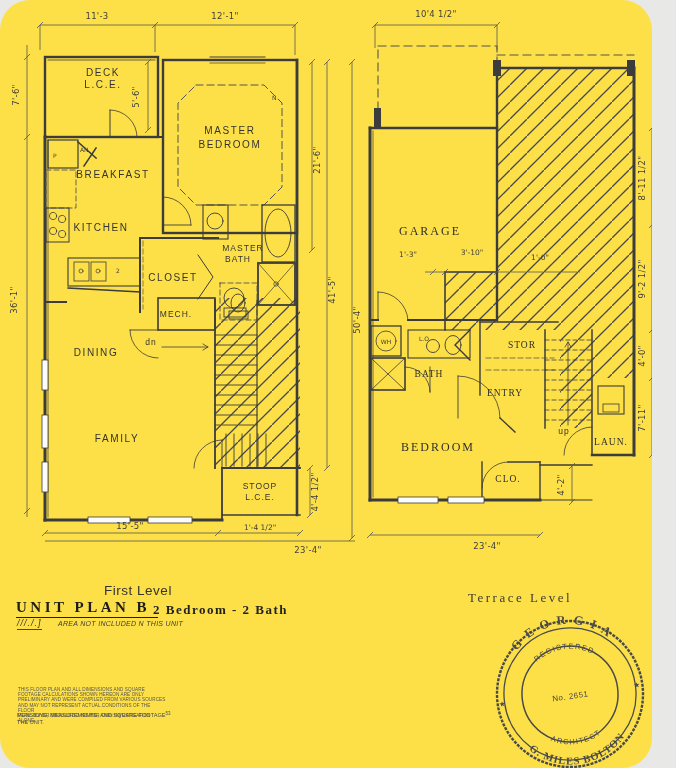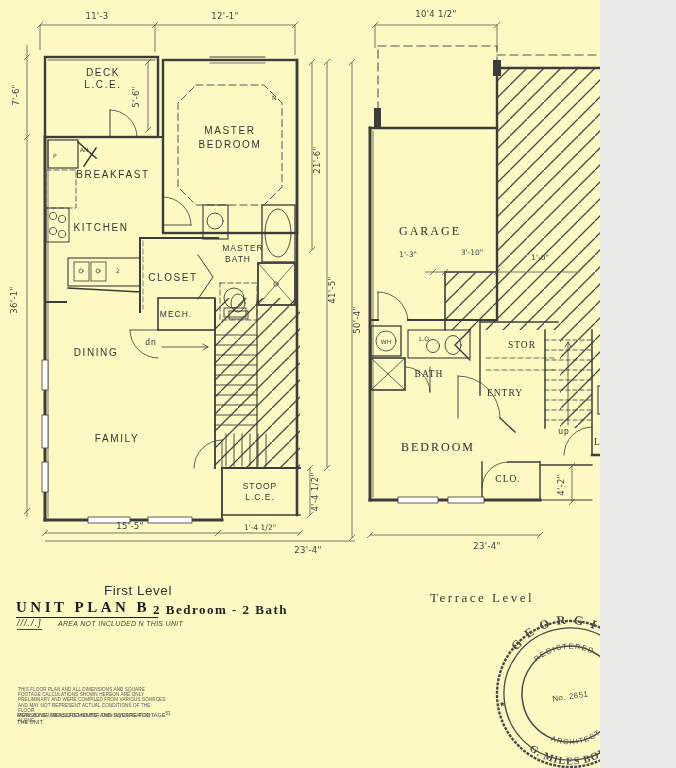--- a/index.html
+++ b/index.html
@@ -1,36 +1,36 @@
 <!DOCTYPE html>
 <html><head>
 <meta charset="utf-8">
 <style>
   html,body{margin:0;padding:0;background:#e8e8e6;}
   .canvas{
-    position:relative;width:600px;height:768px;background:#fef9c3;
-    font-family:"Liberation Sans",sans-serif;color:#3c3c3c;overflow:hidden;
+    position:relative;width:652px;height:768px;background:#fde047;
+    font-family:"Liberation Sans",sans-serif;color:#3c3c3c;overflow:hidden;border-radius:30px;
   }
   svg{position:absolute;left:0;top:0;}
   svg text{fill:#3a3a3a;}
   .room{font-family:"Liberation Sans",sans-serif;font-size:10px;letter-spacing:1.6px;fill:#333;}
   .room-sm{font-family:"Liberation Sans",sans-serif;font-size:8.5px;letter-spacing:1px;fill:#333;}
   .room-serif{font-family:"Liberation Serif",serif;font-size:12px;letter-spacing:2px;fill:#2f2f2f;}
   .room-serif-sm{font-family:"Liberation Serif",serif;font-size:9.5px;letter-spacing:1px;fill:#2f2f2f;}
   .dim{font-family:"DejaVu Sans",sans-serif;font-size:8.5px;fill:#3d3d3d;letter-spacing:0.3px;}
   .dim-sm{font-family:"DejaVu Sans",sans-serif;font-size:7.5px;fill:#3d3d3d;}
   .tiny{font-family:"DejaVu Sans",sans-serif;font-size:6px;fill:#3d3d3d;}
   .seal-big{font-family:"Liberation Serif",serif;font-size:12.5px;font-weight:bold;letter-spacing:2px;fill:#4a4a4a;}
   .seal-mid{font-family:"Liberation Sans",sans-serif;font-size:7.5px;letter-spacing:1.2px;fill:#4a4a4a;}
   .seal-name{font-family:"Liberation Serif",serif;font-size:10.5px;font-weight:bold;letter-spacing:1px;fill:#4a4a4a;}
   .seal-num{font-family:"Liberation Sans",sans-serif;font-size:8px;letter-spacing:0.5px;fill:#4a4a4a;}
 
   .cap{position:absolute;color:#333;}
   .cap-first{left:88px;top:583px;width:100px;text-align:center;font-size:13.5px;letter-spacing:0.5px;}
-  .cap-terrace{left:430px;top:590px;width:180px;font-family:"Liberation Serif",serif;font-size:13px;letter-spacing:2.5px;color:#3a3a3a;}
+  .cap-terrace{left:430px;top:590px;width:180px;text-align:center;font-family:"Liberation Serif",serif;font-size:13px;letter-spacing:2.5px;color:#3a3a3a;}
   .plan-title{left:16px;top:599px;font-family:Liberation Serif, serif;font-weight:bold;font-size:15px;letter-spacing:3.5px;color:#1d1d1d;border-bottom:1.6px solid #1d1d1d;padding:0 8px 1px 0;}
   .plan-sub{left:153px;top:602px;font-family:"Liberation Serif",serif;font-weight:bold;font-size:13px;letter-spacing:1.5px;color:#222;}
   .hatch-sample{left:17px;top:618px;font-size:9px;font-style:italic;letter-spacing:1px;color:#333;border-bottom:1px solid #444;padding-bottom:1px;}
   .hatch-note{left:58px;top:620px;font-size:7px;font-style:italic;letter-spacing:0.3px;color:#3b3b3b;}
   .disc{left:18px;top:687px;width:150px;font-size:4.6px;line-height:5.2px;color:#555;letter-spacing:0.1px;}
   .disc2{left:17px;top:712px;width:170px;font-size:5.6px;line-height:6.4px;color:#4c4c4c;}
   .disc-sup{position:relative;top:-2px;font-size:4.5px;}
 </style>
 </head>
 <body>

